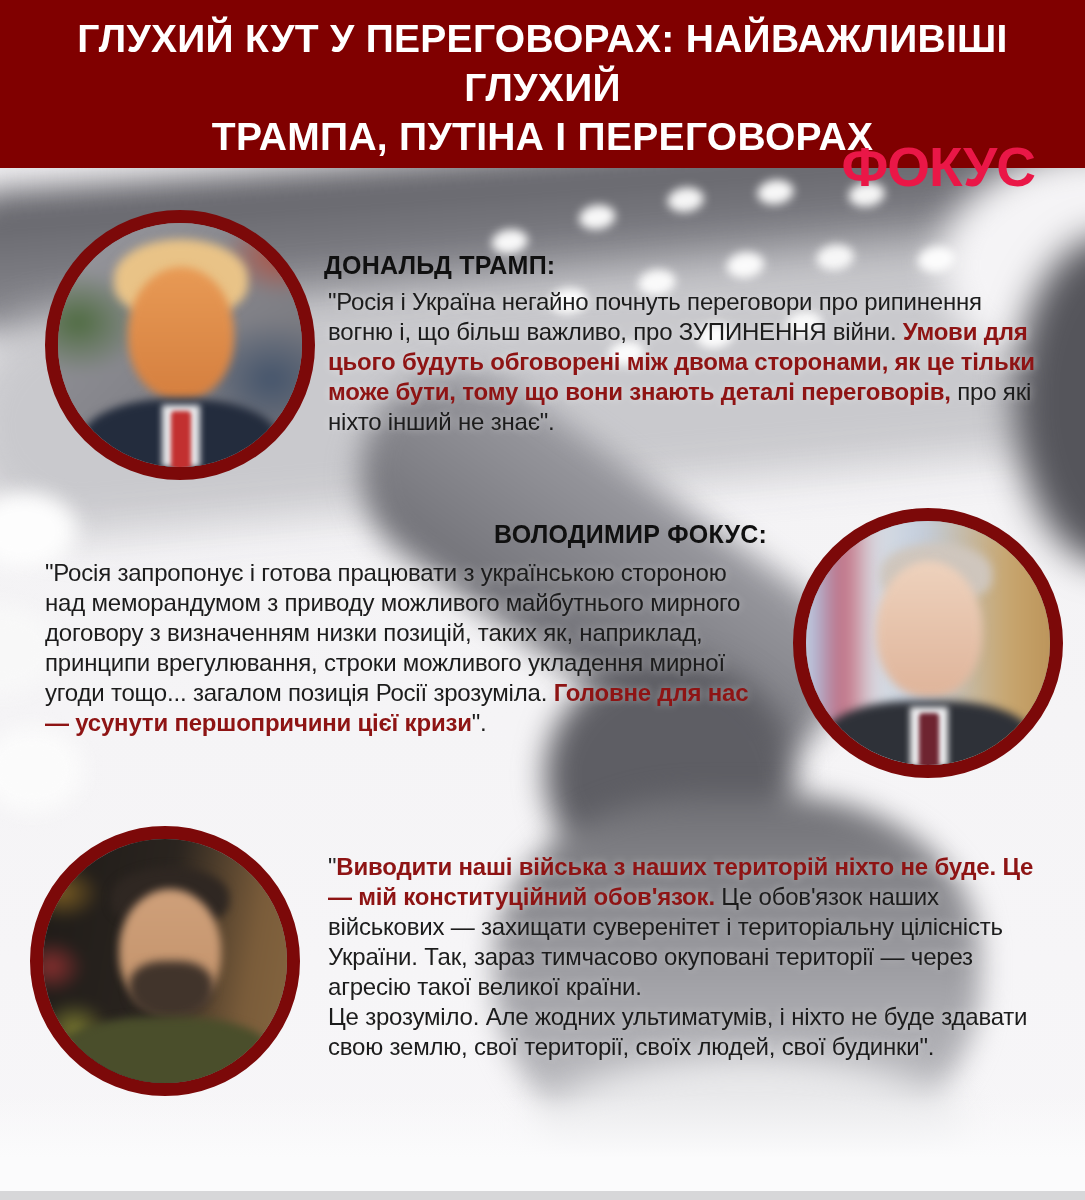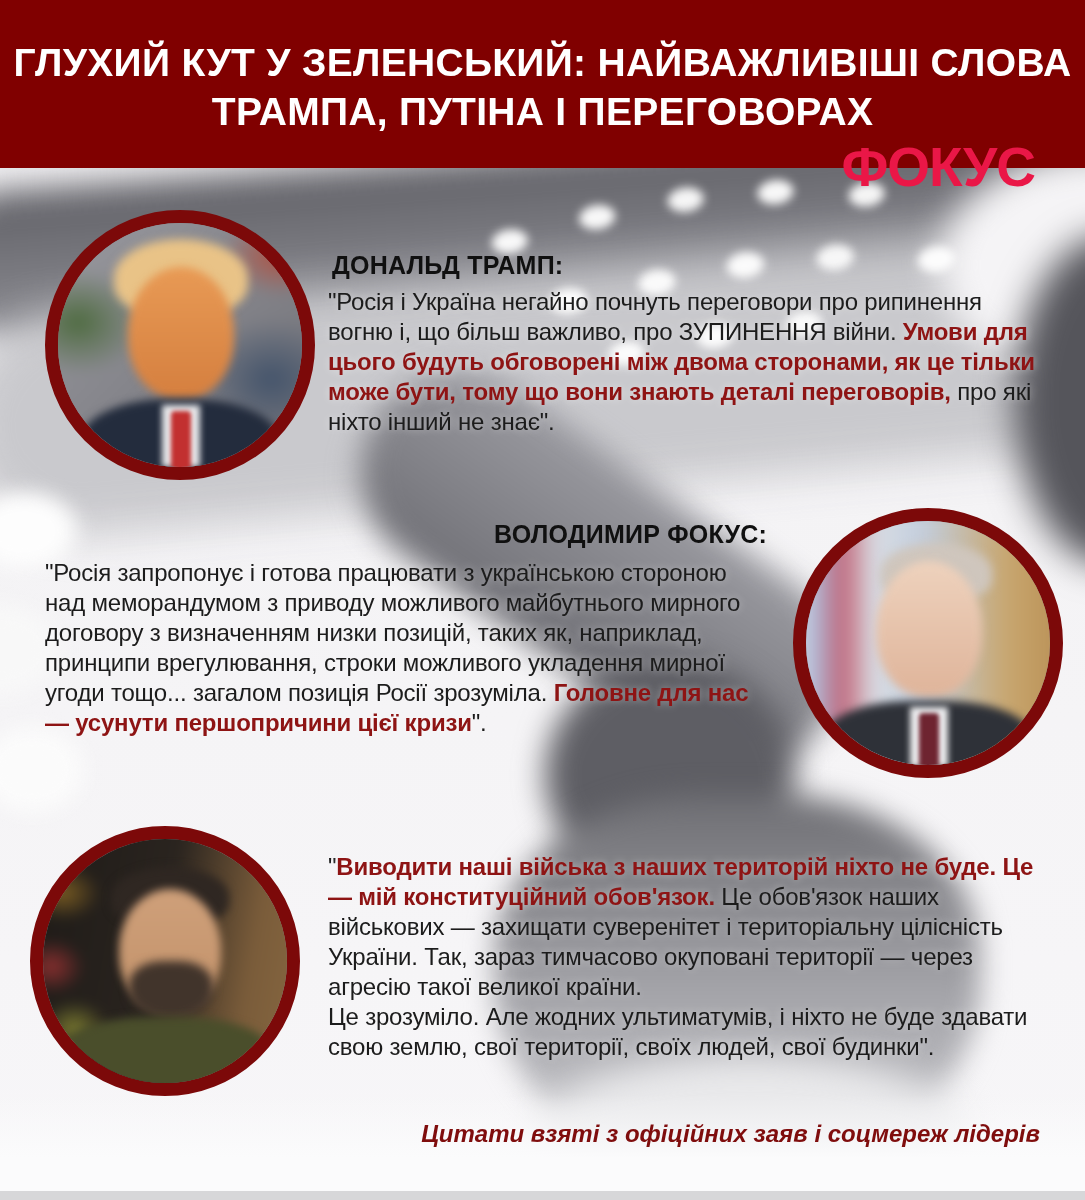--- a/index.html
+++ b/index.html
@@ -141,37 +141,37 @@
   <div class="bgshape bg-handset"></div>
   <div class="bgshape bg-mic-end"></div>
   <div class="bgshape bg-cup"></div>
   <div class="bgshape bg-cup-fade"></div>
   <div class="bgshape bg-flowers"></div>
   <div class="bgshape bg-bottom-wash"></div>
   <div class="bgshape bg-bottom-strip"></div>
 
   <div class="header">
     <div class="header-title">
-      <div>ГЛУХИЙ КУТ У ЗЕЛЕНСЬКИЙ: НАЙВАЖЛИВІШІ СЛОВА</div>
+      <div>ГЛУХИЙ КУТ У ПЕРЕГОВОРАХ: НАЙВАЖЛИВІШІ ГЛУХИЙ</div>
       <div>ТРАМПА, ПУТІНА І ПЕРЕГОВОРАХ</div>
     </div>
   </div>
   <div class="logo">ФОКУС</div>
 
   <div class="content">
 
     <div class="photo" style="left:45px;top:210px;">
       <div class="layer trump-bg"></div>
       <div class="layer trump-hair"></div>
       <div class="layer trump-face"></div>
       <div class="layer trump-shoulders"></div>
       <div class="layer trump-shirt"></div>
       <div class="layer trump-tie"></div>
     </div>
-    <div class="speaker-name" style="left:332px;top:251px;">ДОНАЛЬД ТРАМП:</div>
+    <div class="speaker-name" style="left:324px;top:251px;">ДОНАЛЬД ТРАМП:</div>
     <div class="quote" style="left:328px;top:287px;width:715px;"><span class="seg-normal">"Росія і Україна негайно почнуть переговори про рипинення вогню і, що більш важливо, про ЗУПИНЕННЯ війни. </span><span class="seg-red">Умови для цього будуть обговорені між двома сторонами, як це тільки може бути, тому що вони знають деталі переговорів,</span><span class="seg-normal"> про які ніхто інший не знає".</span></div>
 
     <div class="speaker-name" style="left:45px;top:520px;width:722px;text-align:right;">ВОЛОДИМИР ФОКУС:</div>
     <div class="quote" style="left:45px;top:558px;width:722px;"><span class="seg-normal">"Росія запропонує і готова працювати з українською стороною над меморандумом з приводу можливого майбутнього мирного договору з визначенням низки позицій, таких як, наприклад, принципи врегулювання, строки можливого укладення мирної угоди тощо... загалом позиція Росії зрозуміла. </span><span class="seg-red">Головне для нас — усунути першопричини цієї кризи</span><span class="seg-normal">".</span></div>
     <div class="photo" style="left:793px;top:508px;">
       <div class="layer putin-bg"></div>
       <div class="layer putin-hair"></div>
       <div class="layer putin-face"></div>
       <div class="layer putin-shoulders"></div>
       <div class="layer putin-shirt"></div>
@@ -181,15 +181,14 @@
     <div class="photo" style="left:30px;top:826px;">
       <div class="layer zel-bg"></div>
       <div class="layer zel-hair"></div>
       <div class="layer zel-face"></div>
       <div class="layer zel-beard"></div>
       <div class="layer zel-shoulders"></div>
     </div>
     <div class="quote" style="left:328px;top:852px;width:732px;"><span class="seg-normal">"</span><span class="seg-red">Виводити наші війська з наших територій ніхто не буде. Це — мій конституційний обов'язок.</span><span class="seg-normal"> Це обов'язок наших військових — захищати суверенітет і територіальну цілісність України. Так, зараз тимчасово окуповані території — через агресію такої великої країни.
 Це зрозуміло. Але жодних ультиматумів, і ніхто не буде здавати свою землю, свої території, своїх людей, свої будинки".</span></div>
 
-    <div class="citation">Цитати взяті з офіційних заяв і соцмереж лідерів</div>
   </div>
 </div>
 
 </body></html>

